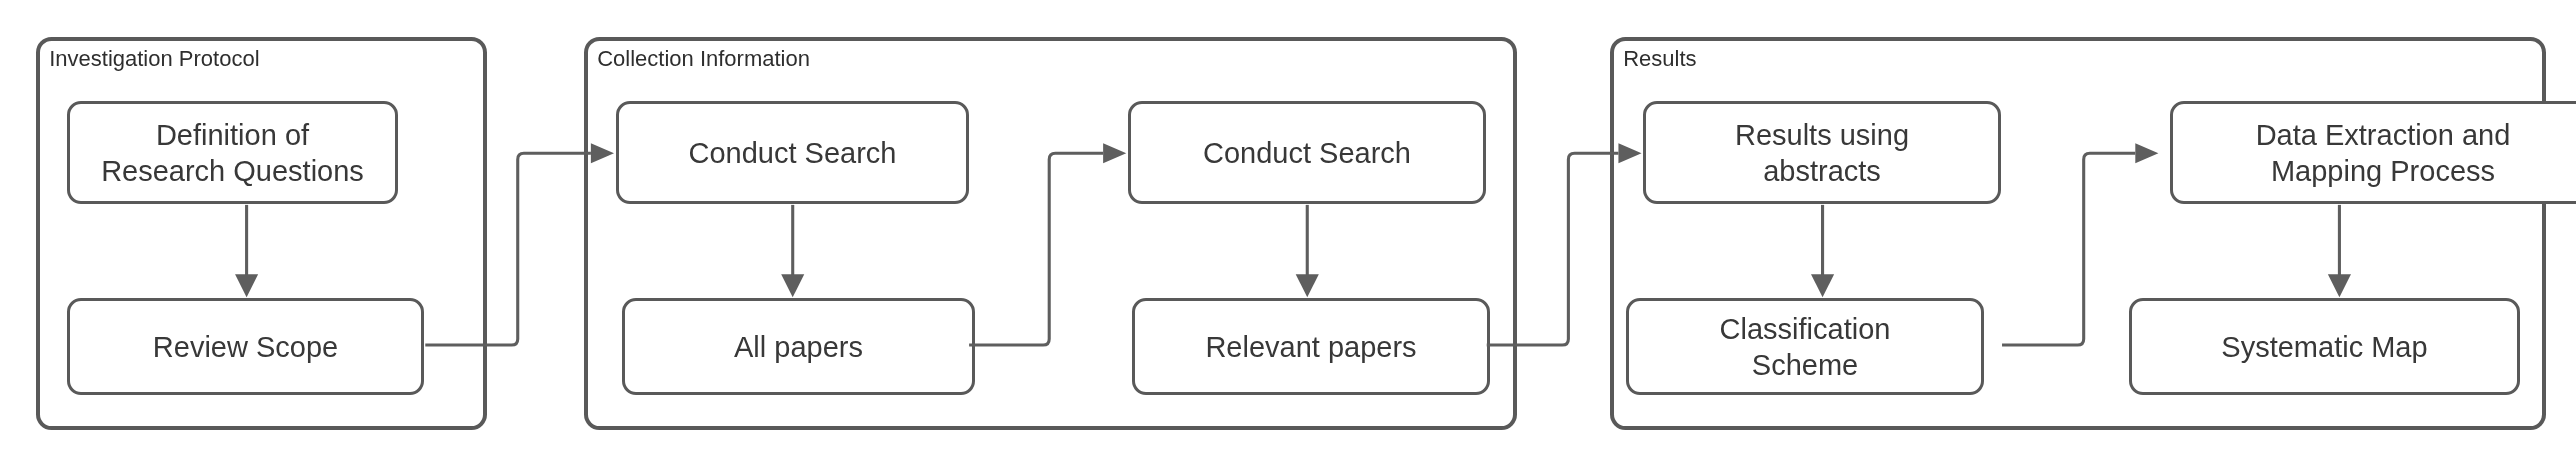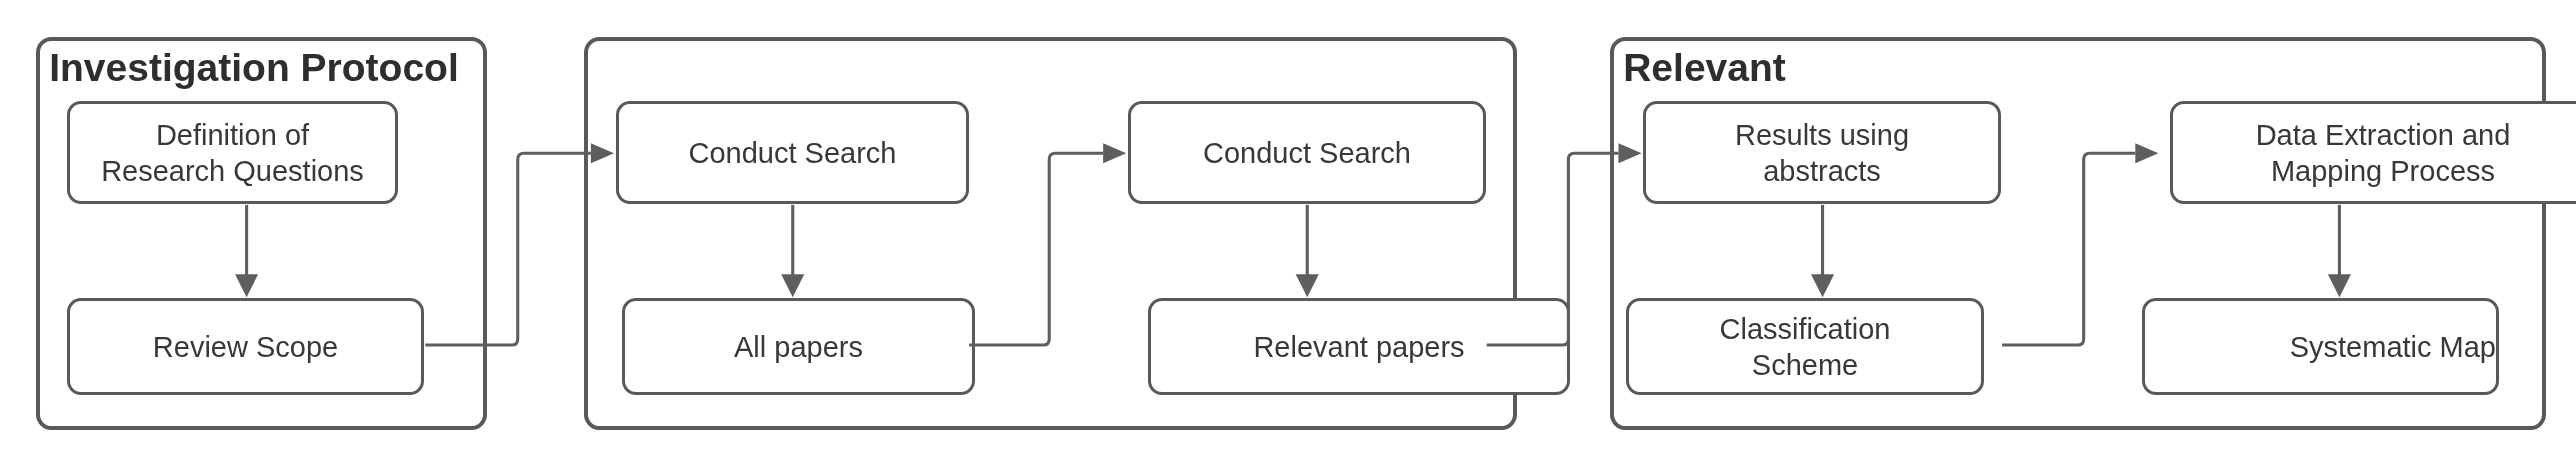--- a/index.html
+++ b/index.html
@@ -21,22 +21,22 @@
     height: 393px;
     border: 4.6px solid #595959;
     border-radius: 15.4px;
     background: transparent;
     box-sizing: border-box;
   }
   .group-title {
     position: absolute;
     left: 9.2px;
     top: 4.6px;
-    font-size: 39px;
-    font-weight: bold;
+    font-size: 22px;
+    font-weight: normal;
     color: #2e2e2e;
     white-space: nowrap;
   }
   .node {
     position: absolute;
     border: 3.9px solid #595959;
     border-radius: 14px;
     background: #ffffff;
     box-sizing: border-box;
     display: flex;
@@ -69,49 +69,50 @@
     <div class="node node-row1" style="left:27px; width:331px;">
       <span class="node-label">Definition of
 Research Questions</span>
     </div>
     <div class="node node-row2" style="left:27px; width:357px;">
       <span class="node-label">Review Scope</span>
     </div>
   </div>
 
   <div class="group" style="left:584px; width:933px;">
+    <div class="group-title">Collection Information</div>
     <div class="node node-row1" style="left:28px; width:353px;">
       <span class="node-label">Conduct Search</span>
     </div>
     <div class="node node-row2" style="left:34px; width:353px;">
       <span class="node-label">All papers</span>
     </div>
     <div class="node node-row1" style="left:540px; width:358px;">
       <span class="node-label">Conduct Search</span>
     </div>
-    <div class="node node-row2" style="left:560px; width:422px;">
+    <div class="node node-row2" style="left:544px; width:358px;">
       <span class="node-label">Relevant papers</span>
     </div>
   </div>
 
   <div class="group" style="left:1610px; width:936px;">
-    <div class="group-title">Relevant</div>
+    <div class="group-title">Results</div>
     <div class="node node-row1" style="left:29px; width:358px;">
       <span class="node-label">Results using
 abstracts</span>
     </div>
     <div class="node node-row2" style="left:12px; width:358px;">
       <span class="node-label">Classification
 Scheme</span>
     </div>
     <div class="node node-row1" style="left:546px; width:426px;margin-left:10px;">
       <span class="node-label">Data Extraction and
 Mapping Process</span>
     </div>
-    <div class="node node-row2" style="left:528px; width:357px;justify-content:flex-end;">
+    <div class="node node-row2" style="left:515px; width:391px;">
       <span class="node-label">Systematic Map</span>
     </div>
   </div>
 
   <svg id="connectors" width="2576" height="456" viewBox="0 0 3344 592">
     <g fill="none" stroke="#5e5e5e" stroke-width="4">
 
       <path d="M 320 266 L 320 358"></path>
       <path d="M 1029 266 L 1029 358"></path>
       <path d="M 1697 266 L 1697 358"></path>

